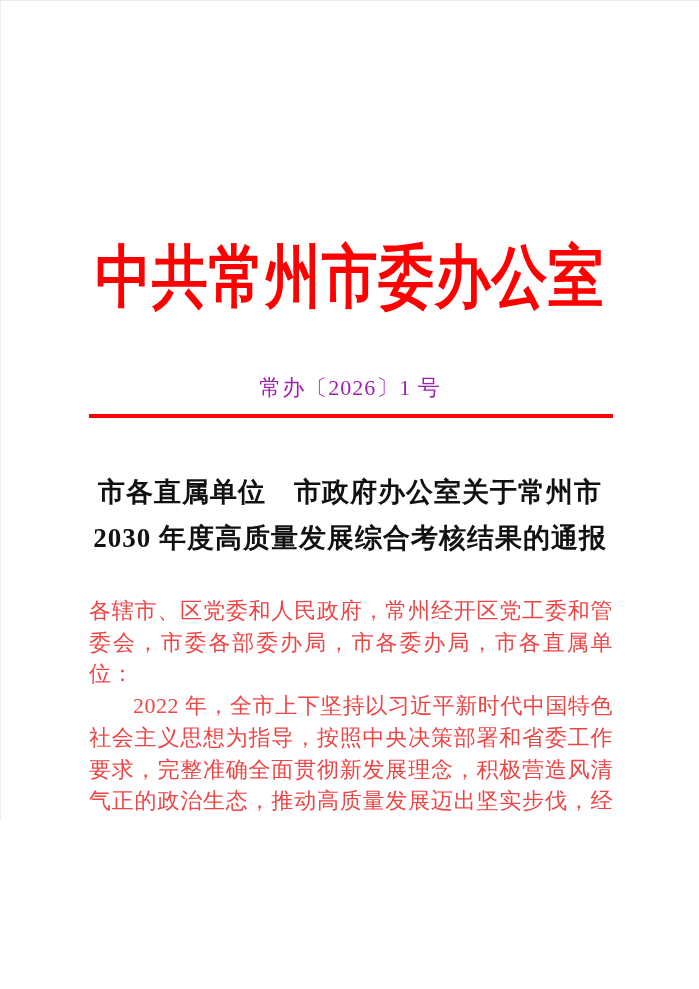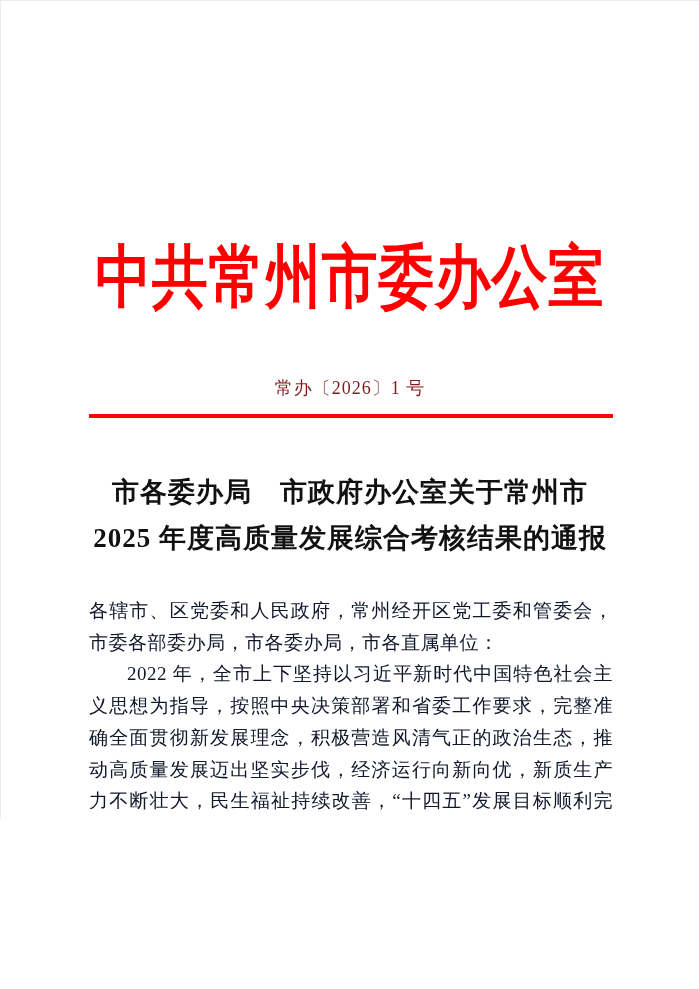--- a/index.html
+++ b/index.html
@@ -32,22 +32,22 @@
     transform: scaleX(0.82);
     transform-origin: 50% 50%;
     letter-spacing: 1px;
   }
   .doc-number {
     position: absolute;
     top: 374px;
     left: 0;
     width: 100%;
     text-align: center;
-    color: #7f1d1d;
-    font-size: 18px;
+    color: #a21caf;
+    font-size: 22px;
     line-height: 26px;
     letter-spacing: 1px;
   }
   .red-divider {
     position: absolute;
     top: 413px;
     left: 88px;
     width: 524px;
     height: 4px;
     background: #ff0000;
@@ -62,22 +62,22 @@
     font-size: 27px;
     font-weight: bold;
     line-height: 46px;
     letter-spacing: 1px;
   }
   .body-text {
     position: absolute;
     top: 594px;
     left: 88px;
     width: 524px;
-    color: #0f172a;
-    font-size: 19px;
+    color: #ef4444;
+    font-size: 22px;
     line-height: 31.7px;
     text-align: justify;
     letter-spacing: 0.5px;
   }
   .body-text p {
     margin: 0;
     padding: 0;
   }
   .body-text p.indent {
     text-indent: 2em;
@@ -98,22 +98,22 @@
 
 <div class="page">
 
   <div class="agency-name">中共常州市委办公室</div>
 
   <div class="doc-number">常办〔2026〕1 号</div>
 
   <div class="red-divider"></div>
 
   <div class="doc-title">
-    <div>市各委办局　市政府办公室关于常州市</div>
-    <div>2025 年度高质量发展综合考核结果的通报</div>
+    <div>市各直属单位　市政府办公室关于常州市</div>
+    <div>2030 年度高质量发展综合考核结果的通报</div>
   </div>
 
   <div class="body-text">
     <p>各辖市、区党委和人民政府，常州经开区党工委和管委会，市委各部委办局，市各委办局，市各直属单位：</p>
     <p class="indent">2022 年，全市上下坚持以习近平新时代中国特色社会主义思想为指导，按照中央决策部署和省委工作要求，完整准确全面贯彻新发展理念，积极营造风清气正的政治生态，推动高质量发展迈出坚实步伐，经济运行向新向优，新质生产力不断壮大，民生福祉持续改善，“十四五”发展目标顺利完成。根据我市高质量发展综合考核相关规定，经市委考核委研究，并报市委常委会</p>
   </div>
 
   <div class="page-number">— 1 —</div>
 
 </div>

